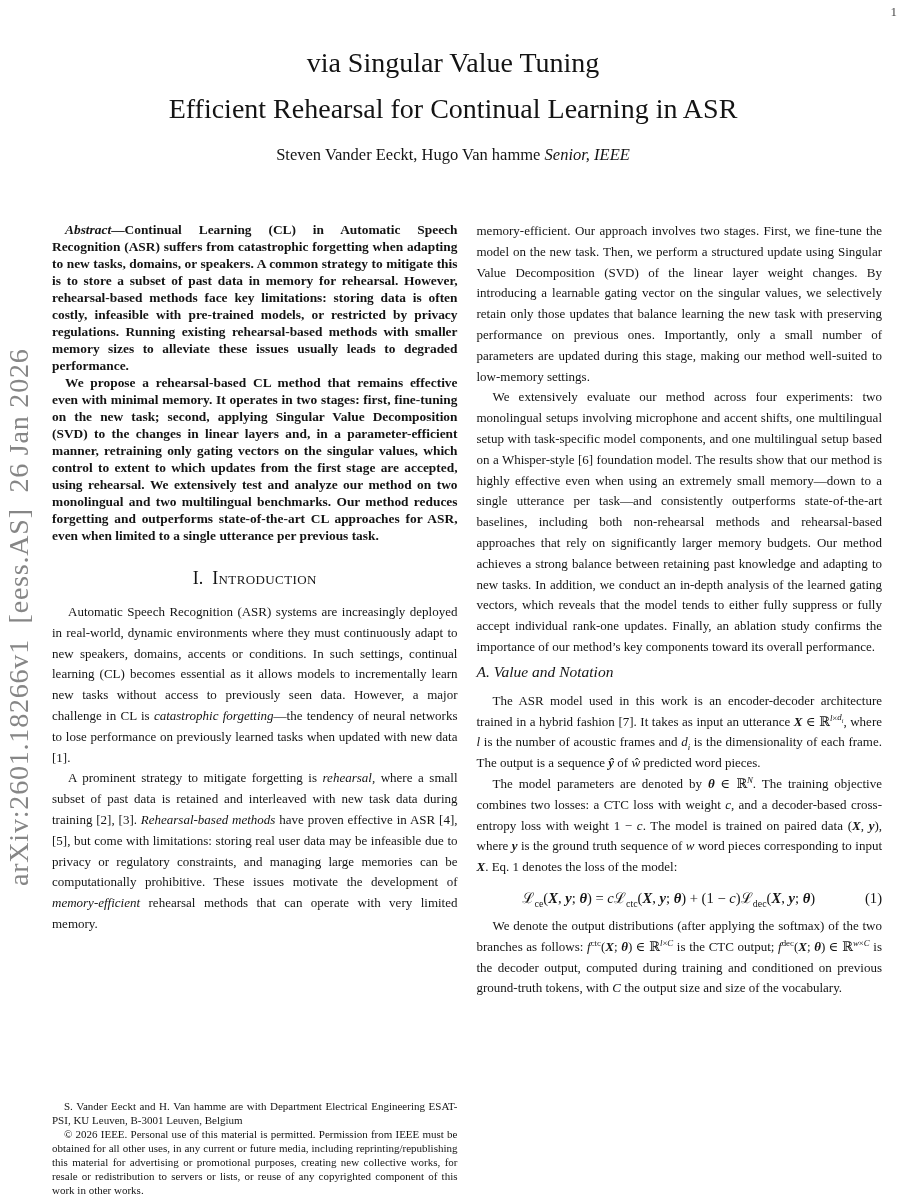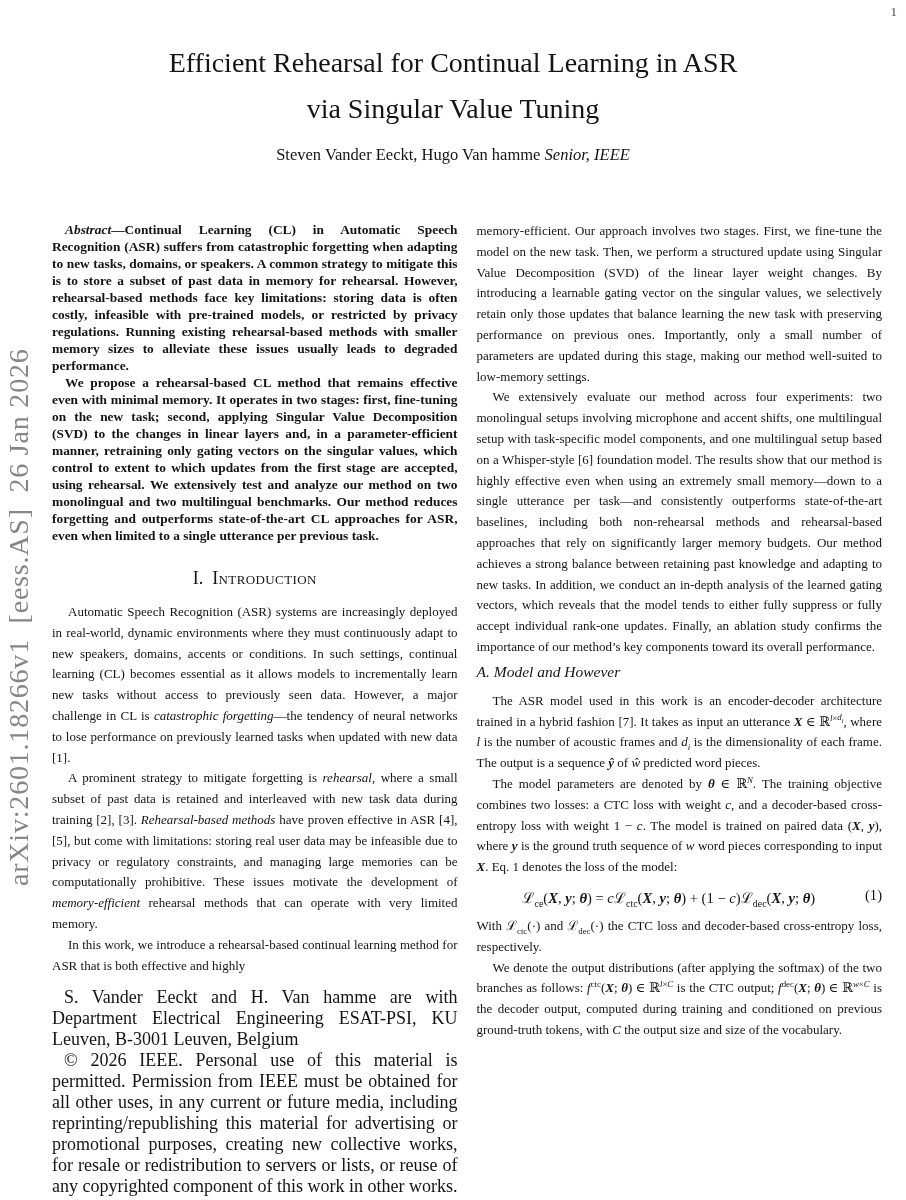--- a/index.html
+++ b/index.html
@@ -24,83 +24,81 @@
   .col { flex: 1 1 0; min-width: 0; }
   .col-left { display: flex; flex-direction: column; }
   p { margin: 0; text-align: justify; }
   .abstract p { font-weight: 700; font-size: 13.4px; line-height: 17px; text-indent: 13px; }
   .abstract .index-terms { margin-top: 9px; }
   .section-heading { font-weight: 400; font-size: 18px; text-align: center; margin: 24px 0 13px; }
   .sc { font-variant: small-caps; letter-spacing: 0.4px; }
   .subsection-heading { font-weight: 400; font-style: italic; font-size: 15.5px; text-align: left; margin: 5px 0 10px; }
   .body-text p { font-size: 13px; line-height: 20.8px; text-indent: 16px; }
   p.noindent { text-indent: 0; }
-  .equation { display: flex; align-items: flex-start; font-size: 14.6px; margin: 9px 0; }
+  .equation { display: flex; align-items: flex-end; font-size: 14.6px; margin: 9px 0; }
   .eq-body { flex: 1; text-align: center; white-space: nowrap; }
   .eq-num { margin-left: 4px; }
   .footnote { margin-top: auto; padding-top: 10px; }
-  .footnote p { font-size: 18px; line-height: 21px; text-indent: 12px; }
+  .footnote p { font-size: 11px; line-height: 14px; text-indent: 12px; }
   sub, sup { line-height: 0; }
   sup { font-size: 68%; }
   sub { font-size: 68%; }
 </style>
 </head>
 <body>
 
 <div class="page">
 
   <div class="page-number">1</div>
 
   <div class="watermark">arXiv:2601.18266v1  [eess.AS]  26 Jan 2026</div>
 
   <div class="header">
     <div class="title">
+      <div>via Singular Value Tuning</div>
       <div>Efficient Rehearsal for Continual Learning in ASR</div>
-      <div>via Singular Value Tuning</div>
     </div>
     <div class="authors">Steven Vander Eeckt, Hugo Van hamme <i>Senior, IEEE</i></div>
   </div>
 
   <div class="columns">
 
     <div class="col col-left">
       <div class="abstract">
         <p><i>Abstract</i>—Continual Learning (CL) in Automatic Speech Recognition (ASR) suffers from catastrophic forgetting when adapting to new tasks, domains, or speakers. A common strategy to mitigate this is to store a subset of past data in memory for rehearsal. However, rehearsal-based methods face key limitations: storing data is often costly, infeasible with pre-trained models, or restricted by privacy regulations. Running existing rehearsal-based methods with smaller memory sizes to alleviate these issues usually leads to degraded performance.</p>
         <p>We propose a rehearsal-based CL method that remains effective even with minimal memory. It operates in two stages: first, fine-tuning on the new task; second, applying Singular Value Decomposition (SVD) to the changes in linear layers and, in a parameter-efficient manner, retraining only gating vectors on the singular values, which control to extent to which updates from the first stage are accepted, using rehearsal. We extensively test and analyze our method on two monolingual and two multilingual benchmarks. Our method reduces forgetting and outperforms state-of-the-art CL approaches for ASR, even when limited to a single utterance per previous task.</p>
       </div>
 
       <h2 class="section-heading"><span>I.</span>&nbsp;&nbsp;<span class="sc">Introduction</span></h2>
 
       <div class="body-text">
         <p>Automatic Speech Recognition (ASR) systems are increasingly deployed in real-world, dynamic environments where they must continuously adapt to new speakers, domains, accents or conditions. In such settings, continual learning (CL) becomes essential as it allows models to incrementally learn new tasks without access to previously seen data. However, a major challenge in CL is <i>catastrophic forgetting</i>—the tendency of neural networks to lose performance on previously learned tasks when updated with new data [1].</p>
         <p>A prominent strategy to mitigate forgetting is <i>rehearsal</i>, where a small subset of past data is retained and interleaved with new task data during training [2], [3]. <i>Rehearsal-based methods</i> have proven effective in ASR [4], [5], but come with limitations: storing real user data may be infeasible due to privacy or regulatory constraints, and managing large memories can be computationally prohibitive. These issues motivate the development of <i>memory-efficient</i> rehearsal methods that can operate with very limited memory.</p>
-        <p>In this work, we introduce a rehearsal-based continual learning method for ASR that is both effective and highly</p>
       </div>
 
       <div class="footnote">
         <p>S. Vander Eeckt and H. Van hamme are with Department Electrical Engineering ESAT-PSI, KU Leuven, B-3001 Leuven, Belgium</p>
         <p>© 2026 IEEE. Personal use of this material is permitted. Permission from IEEE must be obtained for all other uses, in any current or future media, including reprinting/republishing this material for advertising or promotional purposes, creating new collective works, for resale or redistribution to servers or lists, or reuse of any copyrighted component of this work in other works.</p>
       </div>
     </div>
 
     <div class="col col-right">
       <div class="body-text">
         <p class="noindent">memory-efficient. Our approach involves two stages. First, we fine-tune the model on the new task. Then, we perform a structured update using Singular Value Decomposition (SVD) of the linear layer weight changes. By introducing a learnable gating vector on the singular values, we selectively retain only those updates that balance learning the new task with preserving performance on previous ones. Importantly, only a small number of parameters are updated during this stage, making our method well-suited to low-memory settings.</p>
         <p>We extensively evaluate our method across four experiments: two monolingual setups involving microphone and accent shifts, one multilingual setup with task-specific model components, and one multilingual setup based on a Whisper-style [6] foundation model. The results show that our method is highly effective even when using an extremely small memory—down to a single utterance per task—and consistently outperforms state-of-the-art baselines, including both non-rehearsal methods and rehearsal-based approaches that rely on significantly larger memory budgets. Our method achieves a strong balance between retaining past knowledge and adapting to new tasks. In addition, we conduct an in-depth analysis of the learned gating vectors, which reveals that the model tends to either fully suppress or fully accept individual rank-one updates. Finally, an ablation study confirms the importance of our method’s key components toward its overall performance.</p>
       </div>
 
 
-      <h3 class="subsection-heading">A. Model and However</h3>
+      <h3 class="subsection-heading">A. Value and Notation</h3>
 
       <div class="body-text">
         <p>The ASR model used in this work is an encoder-decoder architecture trained in a hybrid fashion [7]. It takes as input an utterance <b><i>X</i></b> ∈ ℝ<sup><i>l</i>×<i>d<sub>i</sub></i></sup>, where <i>l</i> is the number of acoustic frames and <i>d<sub>i</sub></i> is the dimensionality of each frame. The output is a sequence <b><i>ŷ</i></b> of <i>ŵ</i> predicted word pieces.</p>
         <p>The model parameters are denoted by <b><i>θ</i></b> ∈ ℝ<sup><i>N</i></sup>. The training objective combines two losses: a CTC loss with weight <i>c</i>, and a decoder-based cross-entropy loss with weight 1 − <i>c</i>. The model is trained on paired data (<b><i>X</i></b>, <b><i>y</i></b>), where <b><i>y</i></b> is the ground truth sequence of <i>w</i> word pieces corresponding to input <b><i>X</i></b>. Eq. 1 denotes the loss of the model:</p>
         <div class="equation">
           <span class="eq-body">ℒ<sub>ce</sub>(<b><i>X</i></b>, <b><i>y</i></b>; <b><i>θ</i></b>) = <i>c</i>ℒ<sub>ctc</sub>(<b><i>X</i></b>, <b><i>y</i></b>; <b><i>θ</i></b>) + (1 − <i>c</i>)ℒ<sub>dec</sub>(<b><i>X</i></b>, <b><i>y</i></b>; <b><i>θ</i></b>)</span>
           <span class="eq-num">(1)</span>
         </div>
-        <p class="noindent">With ℒ<sub>ctc</sub>(·) and ℒ<sub>dec</sub>(·) the CTC loss and decoder-based cross-entropy loss, respectively.</p>
         <p>We denote the output distributions (after applying the softmax) of the two branches as follows: <i>f</i><sup>ctc</sup>(<b><i>X</i></b>; <b><i>θ</i></b>) ∈ ℝ<sup><i>l</i>×<i>C</i></sup> is the CTC output; <i>f</i><sup>dec</sup>(<b><i>X</i></b>; <b><i>θ</i></b>) ∈ ℝ<sup><i>w</i>×<i>C</i></sup> is the decoder output, computed during training and conditioned on previous ground-truth tokens, with <i>C</i> the output size and size of the vocabulary.</p>
       </div>
     </div>
 
   </div>
 </div>
 
 </body></html>

